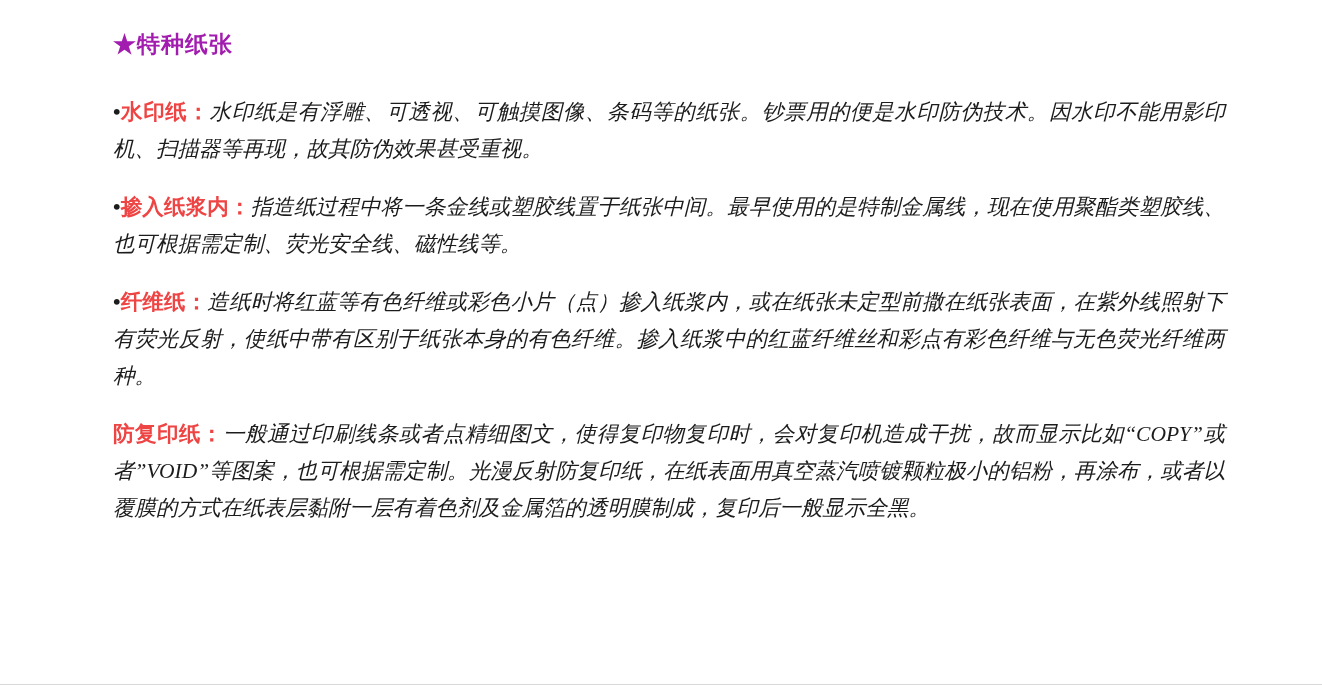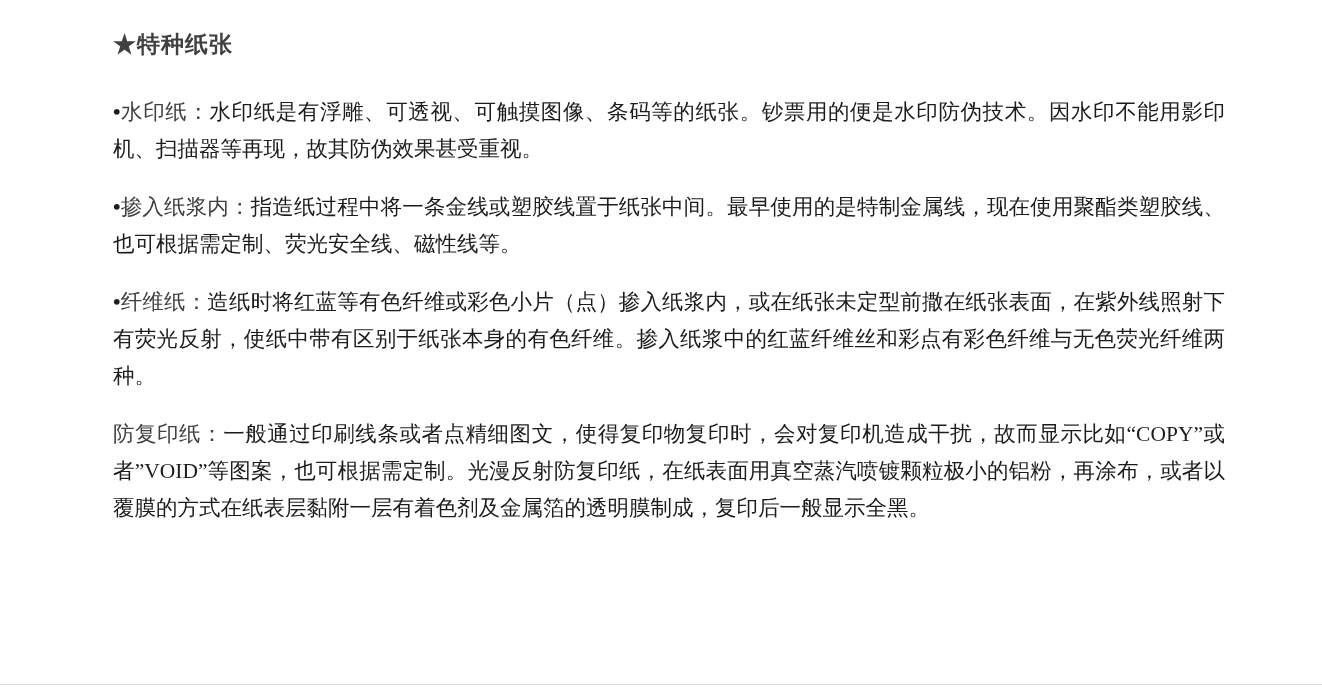--- a/index.html
+++ b/index.html
@@ -28,43 +28,44 @@
     position: absolute;
     top: 26px;
     left: 113px;
     width: 1112px;
   }
   .doc-title {
     font-size: 23px;
     font-weight: bold;
     line-height: 37px;
     margin: 0 0 31px 0;
-    color: #404040;
+    color: #a21caf;
     letter-spacing: 1px;
   }
   .para {
     font-size: 21.5px;
     line-height: 37px;
     margin: 0 0 21px 0;
     text-align: justify;
     text-justify: inter-ideograph;
   }
   .para:last-child {
     margin-bottom: 5px;
   }
   .bullet {
     font-weight: bold;
     font-size: 21.5px;
   }
   .head {
-    font-weight: normal;
-    color: #404040;
+    font-weight: bold;
+    color: #ef4444;
   }
   .body-text {
     font-weight: normal;
+    font-style: italic;
   }
   .bottom-rule {
     position: absolute;
     left: 0;
     bottom: 3px;
     width: 1322px;
     height: 0;
     border-top: 1px solid #d8d8d8;
   }
 </style>

